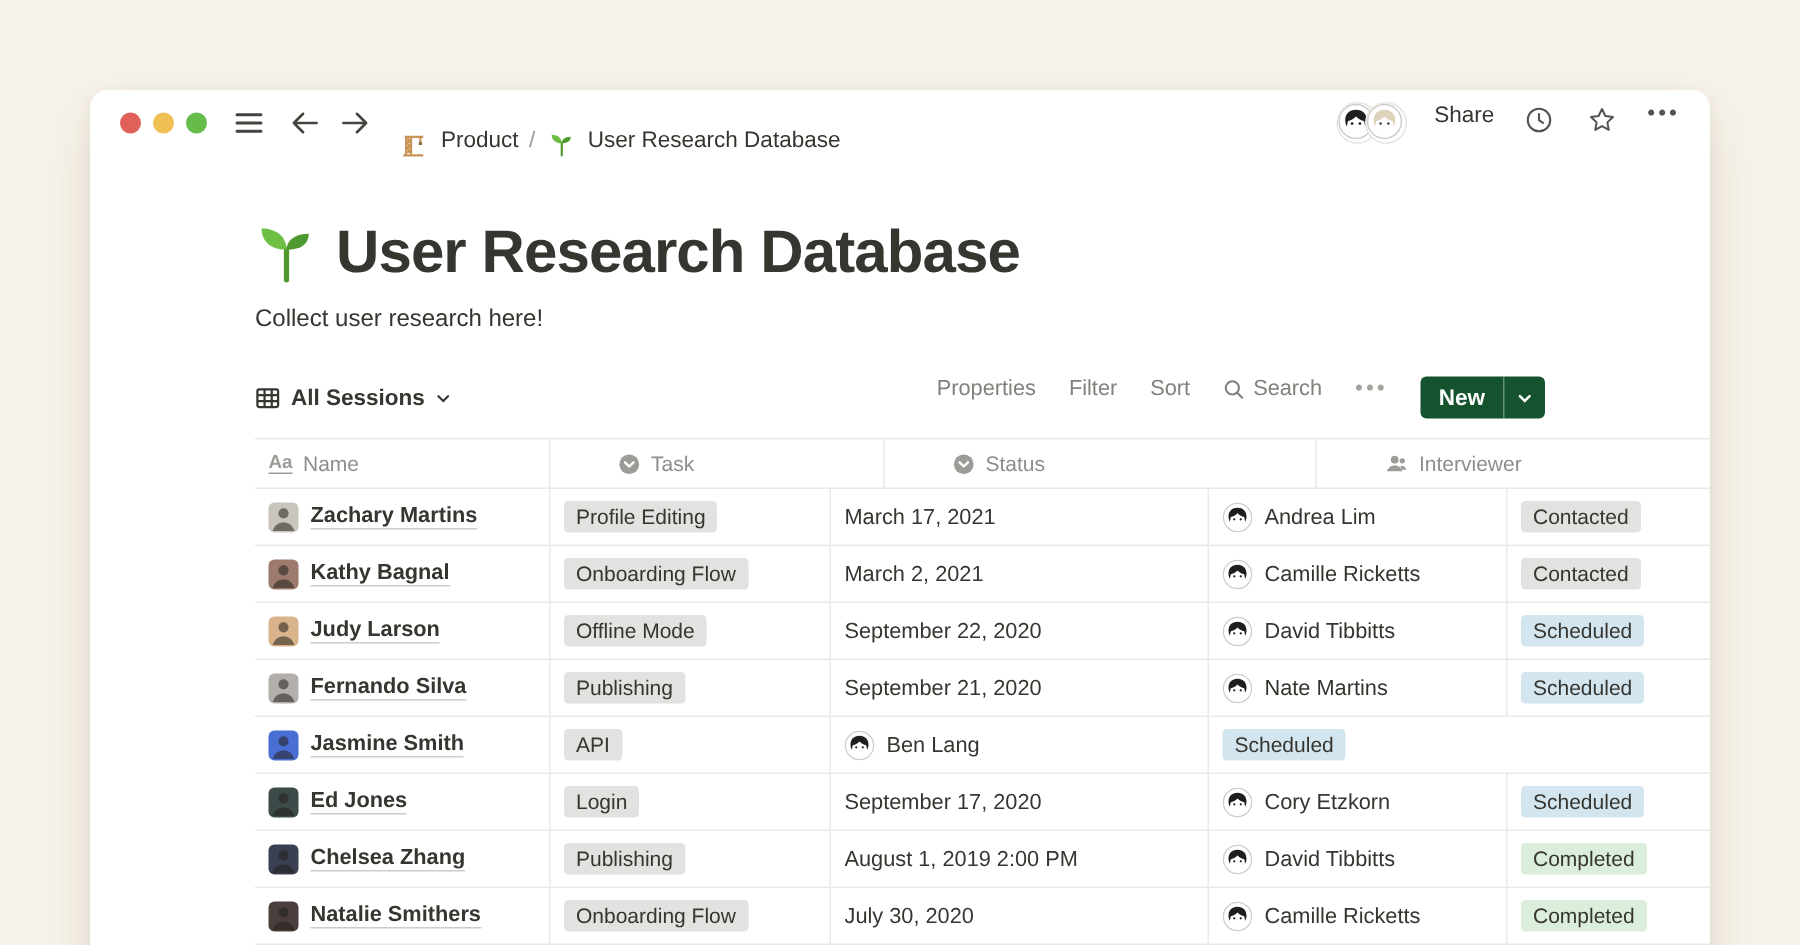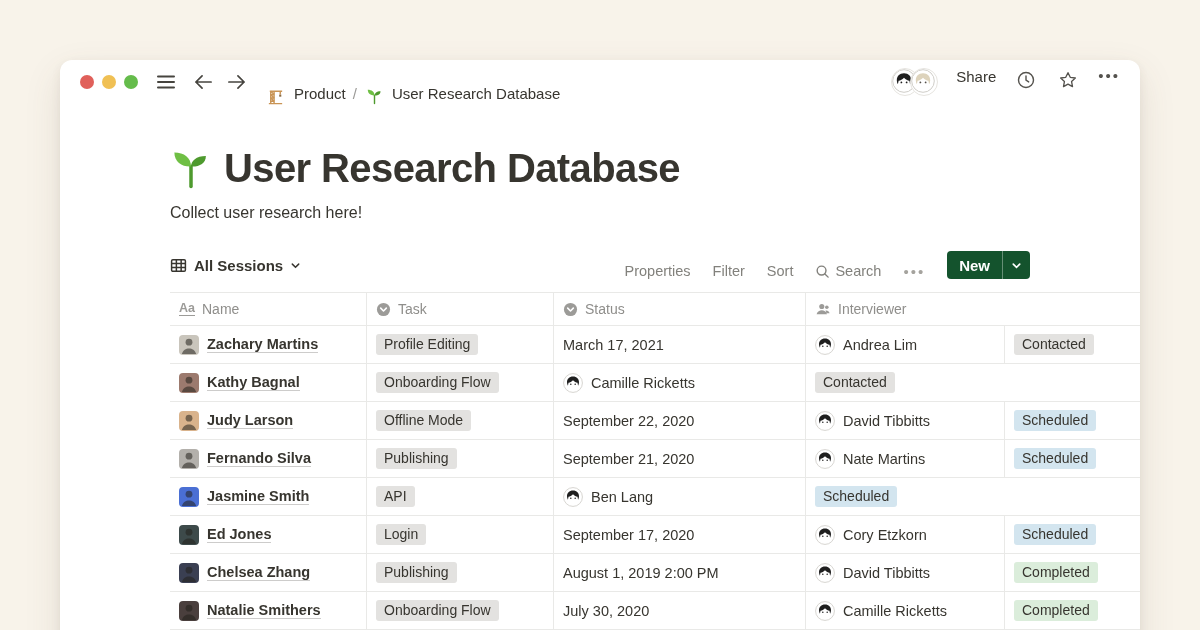--- a/index.html
+++ b/index.html
@@ -37,32 +37,32 @@
   .share { font-size: 15px; cursor: pointer; }
   .dots { font-size: 15px; letter-spacing: 2px; color: #55534e; cursor: pointer; line-height: 1; }
   
   .content { margin-left: 110px; width: 970px; }
   .title-row { margin-top: 42px; display: flex; align-items: center; gap: 12px; }
   .page-title { font-size: 40px; font-weight: 700; letter-spacing: -0.6px; color: #37352F; }
   .subtitle { margin-top: 13px; font-size: 16px; }
   
   .toolbar { margin-top: 29px; width: 860px; display: flex; align-items: center; height: 28px; }
   .view-tab { display: flex; align-items: center; gap: 7px; font-size: 15px; font-weight: 700; cursor: pointer; }
-  .tb-actions { margin-left: auto; display: flex; align-items: flex-end; gap: 22px; font-size: 14.5px; color: #82817C; }
+  .tb-actions { margin-left: auto; display: flex; align-items: flex-start; gap: 22px; font-size: 14.5px; color: #82817C; }
   .tb-link { cursor: pointer; }
   .searchbox { display: flex; align-items: center; gap: 5px; cursor: pointer; }
   .new-btn { display: flex; align-items: stretch; border-radius: 4px; overflow: hidden; cursor: pointer; height: 28px; }
   .new-btn-main { color: #fff; font-size: 15px; font-weight: 700; display: flex; align-items: center; padding: 0 12px; }
   .new-btn-caret { display: flex; align-items: center; padding: 0 8px; border-left: 1px solid rgba(255,255,255,.35); }
   
   .table { margin-top: 13px; width: 970px; border-top: 1px solid #E9E9E7; }
   .trow { display: grid; grid-template-columns: 197px 187px 252px 199px 135px; border-bottom: 1px solid #E9E9E7; }
   .cell { display: flex; align-items: center; padding: 0 9px; gap: 8px; overflow: hidden; white-space: nowrap; }
   .trow .cell:not(:last-child) { border-right: 1px solid #E9E9E7; }
-  .thead { height: 32px; }
+  .thead { height: 32px; gap: 36px; }
   .thead .cell { color: #8F8E8B; font-size: 14px; gap: 7px; cursor: pointer; }
   .tbody-row { height: 37px; font-size: 14.5px; }
   .name-link { font-weight: 700; border-bottom: 1px solid rgba(55,53,47,.25); cursor: pointer; }
   .photo-avatar { width: 20px; height: 20px; border-radius: 4px; flex: none; position: relative; overflow: hidden; }
   .photo-avatar svg { position: absolute; inset: 0; }
   .face-avatar { width: 20px; height: 20px; border-radius: 50%; flex: none; }
   .tag { font-size: 14px; line-height: 21px; padding: 0 8px; border-radius: 3px; background: #E3E2E0; color: #37352F; }
   .aa-icon { font-size: 12.5px; font-weight: 700; color: #9C9B98; border-bottom: 1px solid #9C9B98; line-height: 1.1; }
 </style>
 </head>
@@ -279,20 +279,23 @@
               <svg width="20" height="20" viewBox="0 0 20 20">
                   <use href="#silhouette"></use>
                 </svg>
             </span>
             <span class="name-link">Kathy Bagnal</span>
           </div>
           <div class="cell">
             <span class="tag">Onboarding Flow</span>
           </div>
           <div class="cell">
+            <span>March 2, 2021</span>
+          </div>
+          <div class="cell">
             <span class="face-avatar">
               <svg width="20" height="20" viewBox="0 0 24 24">
                   <use href="#face"></use>
                 </svg>
             </span>
             <span>Camille Ricketts</span>
           </div>
           <div class="cell">
             <span class="tag" style="background: rgb(227, 226, 224);">Contacted</span>
           </div>

